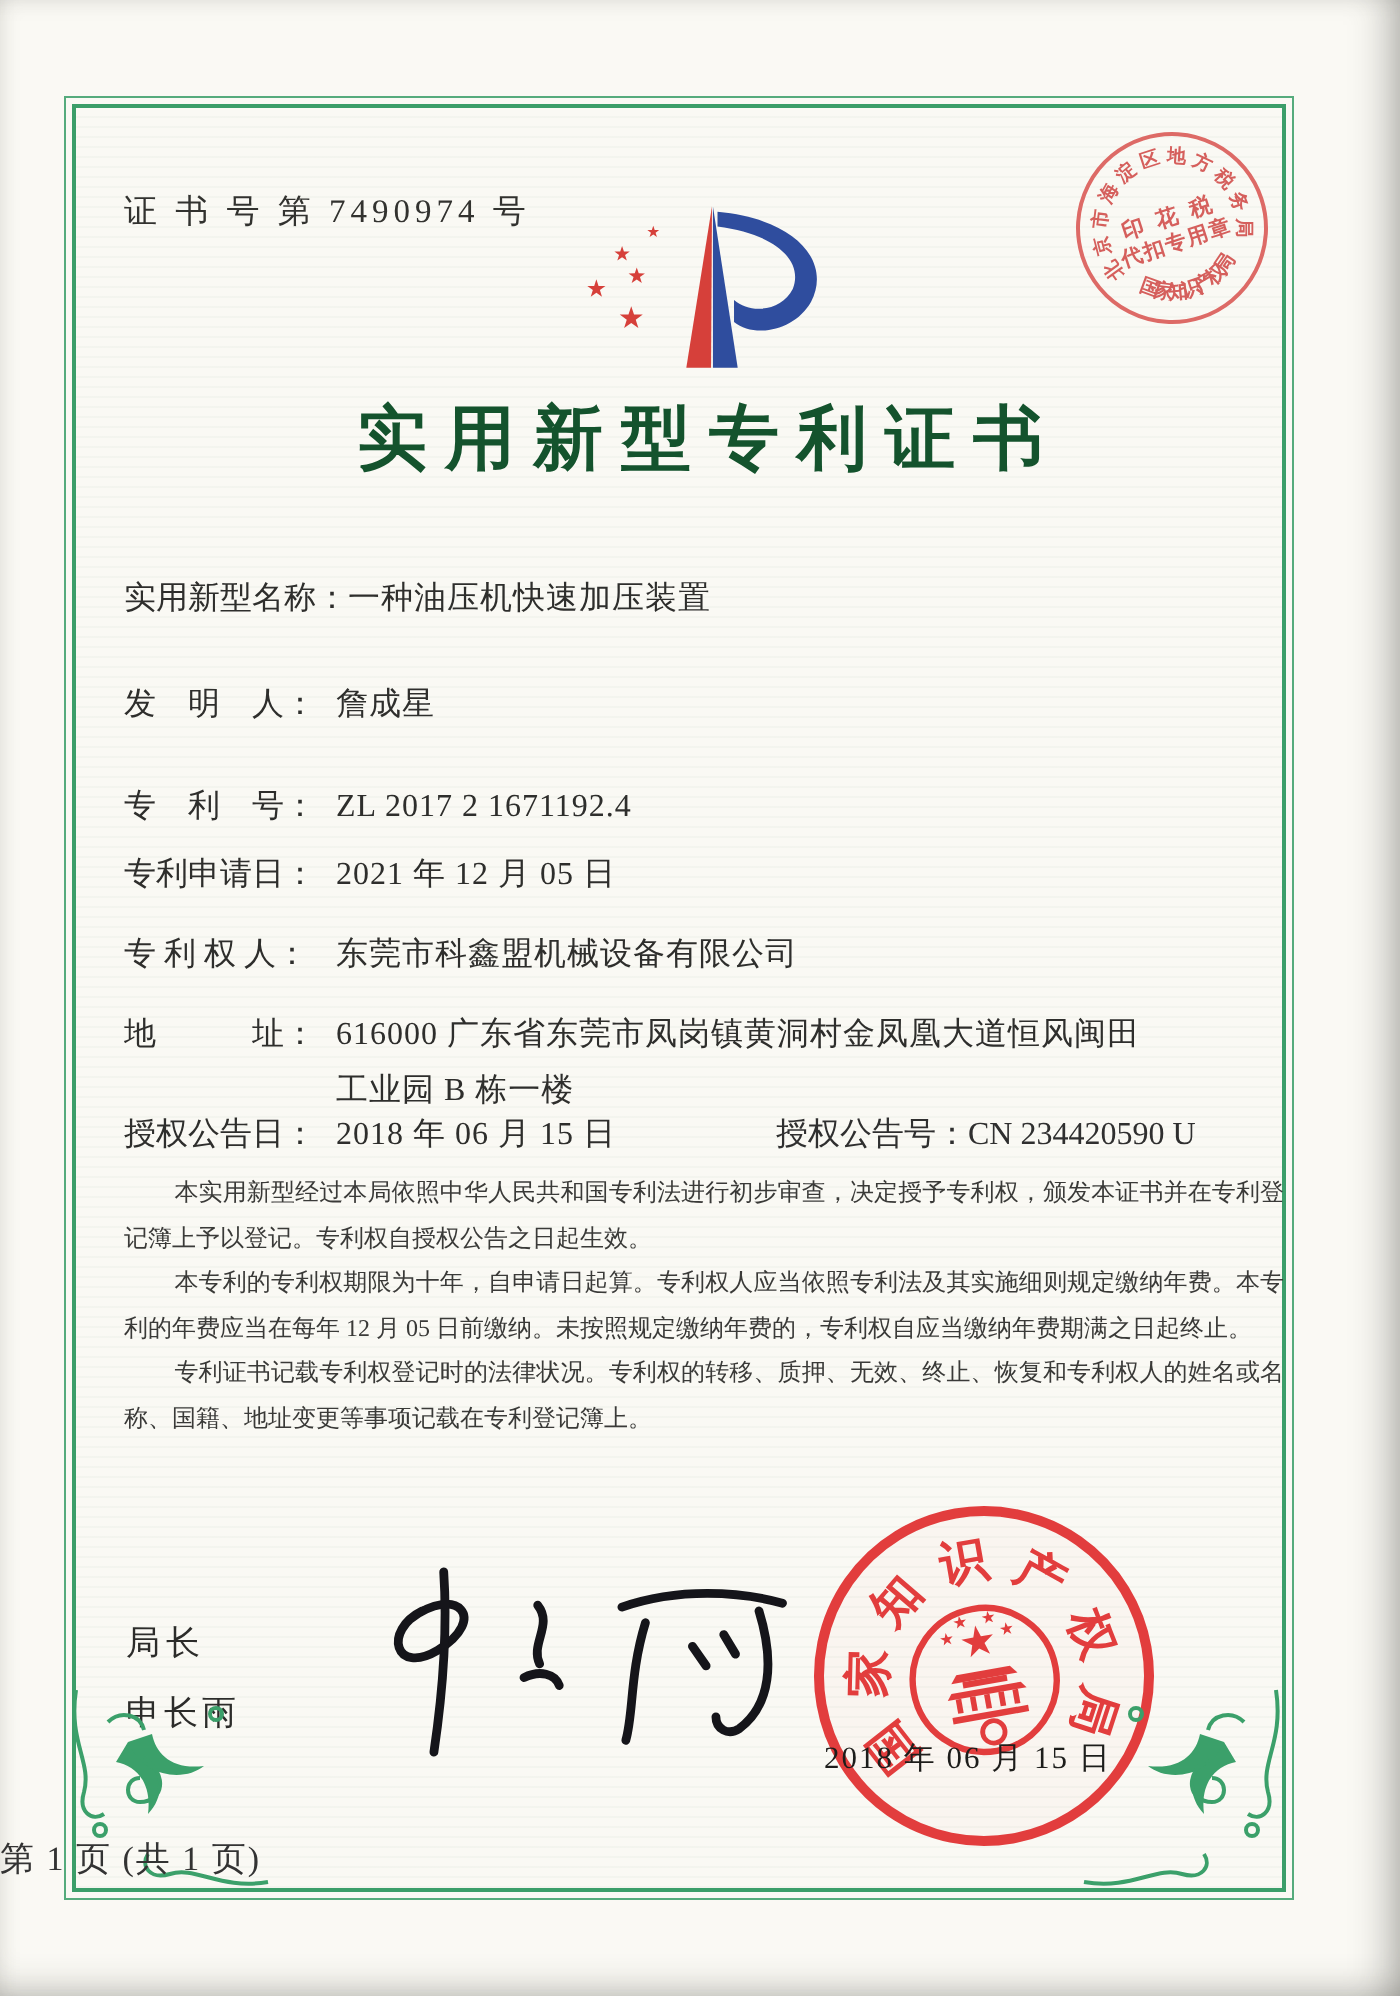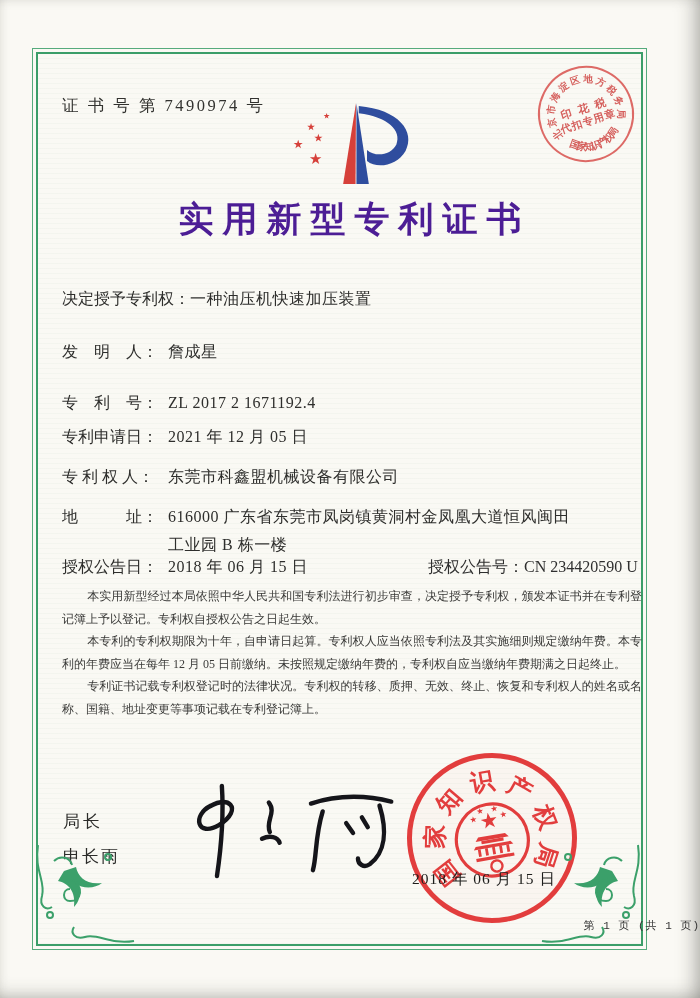--- a/index.html
+++ b/index.html
@@ -12,27 +12,27 @@
                 inset 0 -14px 18px -12px rgba(55,55,50,.30),
                 inset 6px 4px 14px -10px rgba(55,55,50,.22);
   }
   .frame{position:absolute; left:32px; top:48px; width:613px; height:900px;
     border:1px solid #55ab7c;}
   .frame-inner{position:absolute; inset:3px; border:2px solid #3b9e69;
     background:repeating-linear-gradient(0deg, rgba(120,165,135,.05) 0 1px, transparent 1px 5px);}
   .cert-no{position:absolute; left:62px; top:95px; font-size:16.5px; letter-spacing:2.5px; color:#32322f; white-space:nowrap;}
   .logo{position:absolute; left:278px; top:97px; width:156px; height:94px;}
   .title{position:absolute; left:0; top:196px; width:100%; text-align:center;
-    font-size:35px; font-weight:bold; letter-spacing:9px; text-indent:9px; color:#4c1d95;}
+    font-size:35px; font-weight:bold; letter-spacing:9px; text-indent:9px; color:#14532d;}
   .fld{position:absolute; left:62px; font-size:16px; color:#2e2e2c; white-space:nowrap;}
   .fld .lab{display:inline-block; min-width:106px;}
   .fld .val{letter-spacing:.5px;}
   .addr-l2{margin-left:106px; margin-top:7px; letter-spacing:.5px;}
   .fld-right{position:absolute; left:388px; font-size:16px; white-space:nowrap;}
-  .fld-right .lab{display:inline-block; min-width:96px;margin-left:40px;}
+  .fld-right .lab{display:inline-block; min-width:96px;}
   .body-text{position:absolute; left:62px; top:585px; width:580px;
     font-size:12px; line-height:22.5px; text-align:justify; color:#3a3a38;}
   .body-text p{margin:0; text-indent:2.1em;}
   .sig-title{position:absolute; left:63px; top:810px; font-size:17px; letter-spacing:3px; color:#2c2c2a;}
   .sig-name{position:absolute; left:63px; top:845px; font-size:17px; letter-spacing:2px; color:#2c2c2a;}
   .signature{position:absolute; left:168px; top:776px; width:235px; height:115px;}
   .seal{position:absolute; left:407px; top:753px; width:160px; height:160px;
     border:5px solid #e23d3d; border-radius:50%; transform:rotate(-10deg);
     background:rgba(255,120,120,0.03);}
   .seal-ring{position:absolute; left:50%; top:50%; width:0; height:0;
@@ -46,22 +46,22 @@
     border:2.5px solid #dd6a66; border-radius:50%; transform:rotate(-18deg); color:#d55f5c;}
   .stamp .arc{position:absolute; left:50%; top:50%; width:0; height:0;}
   .stamp .arc span{position:absolute; left:-7px; top:-7px; width:14px; height:14px;
     line-height:14px; text-align:center; transform-origin:50% 50%;}
   .arc-top{font-size:9.5px; font-weight:bold;}
   .arc-bottom{font-size:10px; font-weight:bold;}
   .stamp-c1{position:absolute; left:0; width:100%; top:33px; text-align:center;
     font-size:11px; font-weight:bold; letter-spacing:2px;}
   .stamp-c2{position:absolute; left:0; width:100%; top:47px; text-align:center;
     font-size:10.5px; font-weight:bold; letter-spacing:1px;}
-  .footer{position:absolute; left:0; top:918px; width:100%; text-align:right;
-    font-size:11px; letter-spacing:1px; color:#333;font-family:Liberation Mono, monospace;}
+  .footer{position:absolute; left:0; top:918px; width:100%; text-align:left;
+    font-size:17px; letter-spacing:1px; color:#333;}
   .flourish{position:absolute; width:112px; height:112px;}
   .flourish.bl{left:30px; top:837px;}
   .flourish.br{left:534px; top:837px; transform:scaleX(-1);}
 </style>
 </head>
 <body>
 
 <div class="page">
 
   <div class="frame">
@@ -109,21 +109,21 @@
         <span style="transform: rotate(-180deg) translateY(-33px) rotate(180deg);">识</span>
         <span style="transform: rotate(-192.667deg) translateY(-33px) rotate(180deg);">产</span>
         <span style="transform: rotate(-205.333deg) translateY(-33px) rotate(180deg);">权</span>
         <span style="transform: rotate(-218deg) translateY(-33px) rotate(180deg);">局</span>
       </div>
   </div>
 
   <div class="title">实用新型专利证书</div>
 
   <div class="fld" style="top:289px">
-    <span class="lab">决定授予专利权：</span><span class="val">一种油压机快速加压装置</span>
+    <span class="lab">实用新型名称：</span><span class="val">一种油压机快速加压装置</span>
   </div>
   <div class="fld" style="top:342px">
     <span class="lab">发　明　人：</span><span class="val">詹成星</span>
   </div>
   <div class="fld" style="top:393px">
     <span class="lab">专　利　号：</span><span class="val">ZL 2017 2 1671192.4</span>
   </div>
   <div class="fld" style="top:427px">
     <span class="lab">专利申请日：</span><span class="val">2021 年 12 月 05 日</span>
   </div>

